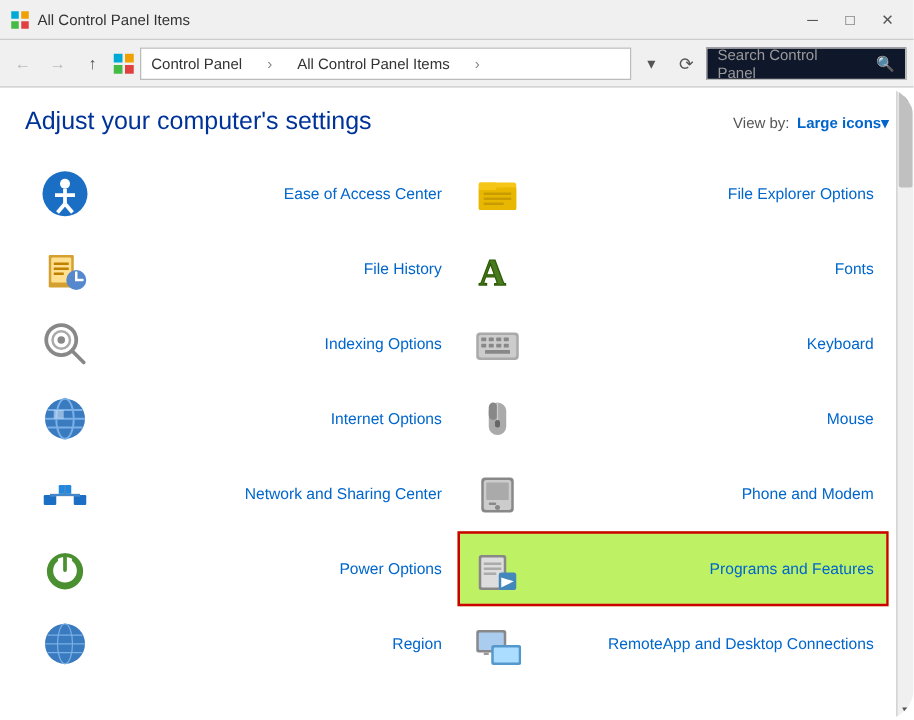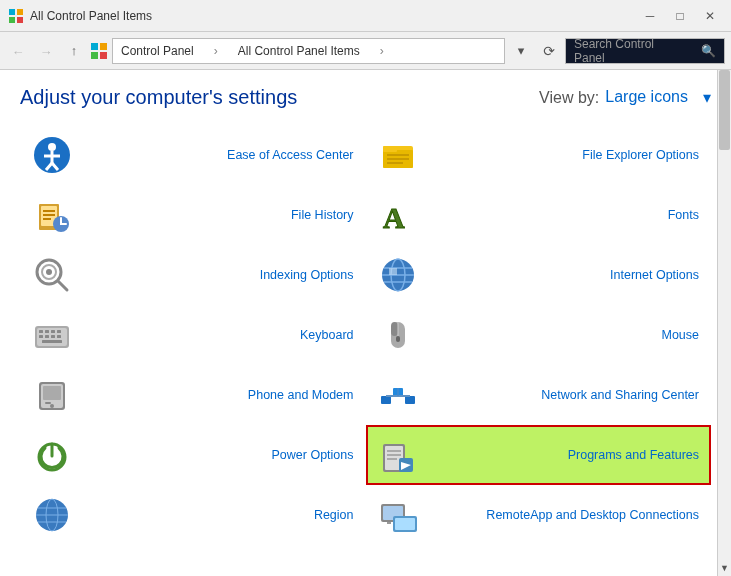--- a/index.html
+++ b/index.html
@@ -109,46 +109,48 @@
       font-size: 12px;
       color: #999;
     }
 
     
     .main-content {
       padding: 16px 20px;
       height: calc(576px - 32px - 38px);
       overflow: hidden;
       position: relative;
+      border-radius: 25px;
     }
 
     .page-header {
       display: flex;
       justify-content: space-between;
       align-items: center;
       margin-bottom: 16px;
     }
     .page-title {
       font-size: 20px;
       font-weight: 300;
       color: #003399;
     }
     .view-by {
       display: flex;
       align-items: center;
       gap: 6px;
-      font-size: 16px;
+      font-size: 12px;
       color: #555;
     }
     .view-by-link {
       color: #0066cc;
       cursor: pointer;
       display: flex;
       align-items: flex-start;
-      gap: 15px;
+      gap: 0;
+      font-weight: bold;
     }
 
     
     .items-grid {
       display: grid;
       grid-template-columns: 1fr 1fr;
       column-gap: 0;
       row-gap: 0;
       overflow: hidden;
     }
@@ -334,34 +336,20 @@
     <div class="panel-item">
       <div class="panel-item-icon">
         <svg width="38" height="38" viewBox="0 0 38 38">
           <circle cx="16" cy="16" r="12" fill="none" stroke="#888" stroke-width="3"></circle>
           <circle cx="16" cy="16" r="7" fill="none" stroke="#aaa" stroke-width="2"></circle>
           <line x1="25" y1="25" x2="34" y2="34" stroke="#888" stroke-width="3" stroke-linecap="round"></line>
           <circle cx="16" cy="16" r="3" fill="#888"></circle>
         </svg>
       </div>
       <span class="panel-item-label">Indexing Options</span>
-    </div>
-
-    <div class="panel-item">
-      <div class="panel-item-icon">
-        <svg width="38" height="38" viewBox="0 0 38 38">
-          <circle cx="19" cy="19" r="16" fill="#3a7abf"></circle>
-          <ellipse cx="19" cy="19" rx="7" ry="16" fill="none" stroke="#7ab0e8" stroke-width="1.5"></ellipse>
-          <line x1="3" y1="19" x2="35" y2="19" stroke="#7ab0e8" stroke-width="1.5"></line>
-          <line x1="5" y1="12" x2="33" y2="12" stroke="#7ab0e8" stroke-width="1.5"></line>
-          <line x1="5" y1="26" x2="33" y2="26" stroke="#7ab0e8" stroke-width="1.5"></line>
-          <rect x="10" y="12" width="8" height="7" fill="#c8dff5" opacity="0.6"></rect>
-        </svg>
-      </div>
-      <span class="panel-item-label">Internet Options</span>
     </div>
 
     <div class="panel-item">
       <div class="panel-item-icon">
         <svg width="38" height="38" viewBox="0 0 38 38">
           <rect x="2" y="10" width="34" height="22" rx="3" fill="#aaa"></rect>
           <rect x="4" y="12" width="30" height="18" rx="2" fill="#ccc"></rect>
           <rect x="6" y="14" width="4" height="3" rx="0.5" fill="#888"></rect>
           <rect x="12" y="14" width="4" height="3" rx="0.5" fill="#888"></rect>
           <rect x="18" y="14" width="4" height="3" rx="0.5" fill="#888"></rect>
@@ -369,44 +357,45 @@
           <rect x="6" y="19" width="4" height="3" rx="0.5" fill="#888"></rect>
           <rect x="12" y="19" width="4" height="3" rx="0.5" fill="#888"></rect>
           <rect x="18" y="19" width="4" height="3" rx="0.5" fill="#888"></rect>
           <rect x="24" y="19" width="4" height="3" rx="0.5" fill="#888"></rect>
           <rect x="9" y="24" width="20" height="3" rx="0.5" fill="#888"></rect>
         </svg>
       </div>
       <span class="panel-item-label">Keyboard</span>
     </div>
 
+    <div class="panel-item">
+      <div class="panel-item-icon">
+        <svg width="38" height="38" viewBox="0 0 38 38">
+          <circle cx="19" cy="19" r="16" fill="#3a7abf"></circle>
+          <ellipse cx="19" cy="19" rx="7" ry="16" fill="none" stroke="#7ab0e8" stroke-width="1.5"></ellipse>
+          <line x1="3" y1="19" x2="35" y2="19" stroke="#7ab0e8" stroke-width="1.5"></line>
+          <line x1="5" y1="12" x2="33" y2="12" stroke="#7ab0e8" stroke-width="1.5"></line>
+          <line x1="5" y1="26" x2="33" y2="26" stroke="#7ab0e8" stroke-width="1.5"></line>
+          <rect x="10" y="12" width="8" height="7" fill="#c8dff5" opacity="0.6"></rect>
+        </svg>
+      </div>
+      <span class="panel-item-label">Internet Options</span>
+    </div>
+
 
     <div class="panel-item">
       <div class="panel-item-icon">
         <svg width="38" height="38" viewBox="0 0 38 38">
           <rect x="12" y="6" width="14" height="26" rx="7" fill="#aaa"></rect>
           <rect x="12" y="6" width="7" height="14" rx="4" fill="#888"></rect>
           <line x1="19" y1="6" x2="19" y2="20" stroke="#ccc" stroke-width="1"></line>
           <rect x="17" y="20" width="4" height="6" rx="2" fill="#666"></rect>
         </svg>
       </div>
       <span class="panel-item-label">Mouse</span>
-    </div>
-
-    <div class="panel-item">
-      <div class="panel-item-icon">
-        <svg width="38" height="38" viewBox="0 0 38 38">
-          <rect x="6" y="6" width="26" height="28" rx="3" fill="#888"></rect>
-          <rect x="8" y="8" width="22" height="24" rx="2" fill="#ccc"></rect>
-          <rect x="10" y="10" width="18" height="14" rx="1" fill="#aaa"></rect>
-          <circle cx="19" cy="30" r="2" fill="#888"></circle>
-          <rect x="12" y="26" width="6" height="2" rx="1" fill="#888"></rect>
-        </svg>
-      </div>
-      <span class="panel-item-label">Phone and Modem</span>
     </div>
 
     <div class="panel-item">
       <div class="panel-item-icon">
         <svg width="38" height="38" viewBox="0 0 38 38">
           <rect x="2" y="20" width="10" height="8" rx="1" fill="#1a6fc4"></rect>
           <rect x="14" y="12" width="10" height="8" rx="1" fill="#2288dd"></rect>
           <rect x="26" y="20" width="10" height="8" rx="1" fill="#1a6fc4"></rect>
           <line x1="7" y1="20" x2="19" y2="20" stroke="#aaa" stroke-width="2"></line>
           <line x1="31" y1="20" x2="19" y2="20" stroke="#aaa" stroke-width="2"></line>
@@ -415,20 +404,33 @@
           <line x1="31" y1="20" x2="19" y2="20" stroke="#4488cc" stroke-width="1.5"></line>
           <line x1="19" y1="12" x2="19" y2="20" stroke="#4488cc" stroke-width="1.5"></line>
         </svg>
       </div>
       <span class="panel-item-label">Network and Sharing Center</span>
     </div>
 
     <div class="panel-item">
       <div class="panel-item-icon">
         <svg width="38" height="38" viewBox="0 0 38 38">
+          <rect x="6" y="6" width="26" height="28" rx="3" fill="#888"></rect>
+          <rect x="8" y="8" width="22" height="24" rx="2" fill="#ccc"></rect>
+          <rect x="10" y="10" width="18" height="14" rx="1" fill="#aaa"></rect>
+          <circle cx="19" cy="30" r="2" fill="#888"></circle>
+          <rect x="12" y="26" width="6" height="2" rx="1" fill="#888"></rect>
+        </svg>
+      </div>
+      <span class="panel-item-label">Phone and Modem</span>
+    </div>
+
+    <div class="panel-item">
+      <div class="panel-item-icon">
+        <svg width="38" height="38" viewBox="0 0 38 38">
           <circle cx="19" cy="21" r="13" fill="none" stroke="#4a9030" stroke-width="3"></circle>
           <line x1="19" y1="8" x2="19" y2="20" stroke="#4a9030" stroke-width="3" stroke-linecap="round"></line>
           <path d="M12 12 A11 11 0 1 0 26 12" fill="none" stroke="#4a9030" stroke-width="3" stroke-linecap="round"></path>
         </svg>
       </div>
       <span class="panel-item-label">Power Options</span>
     </div>
 
     <div class="panel-item selected">
       <div class="panel-item-icon">

